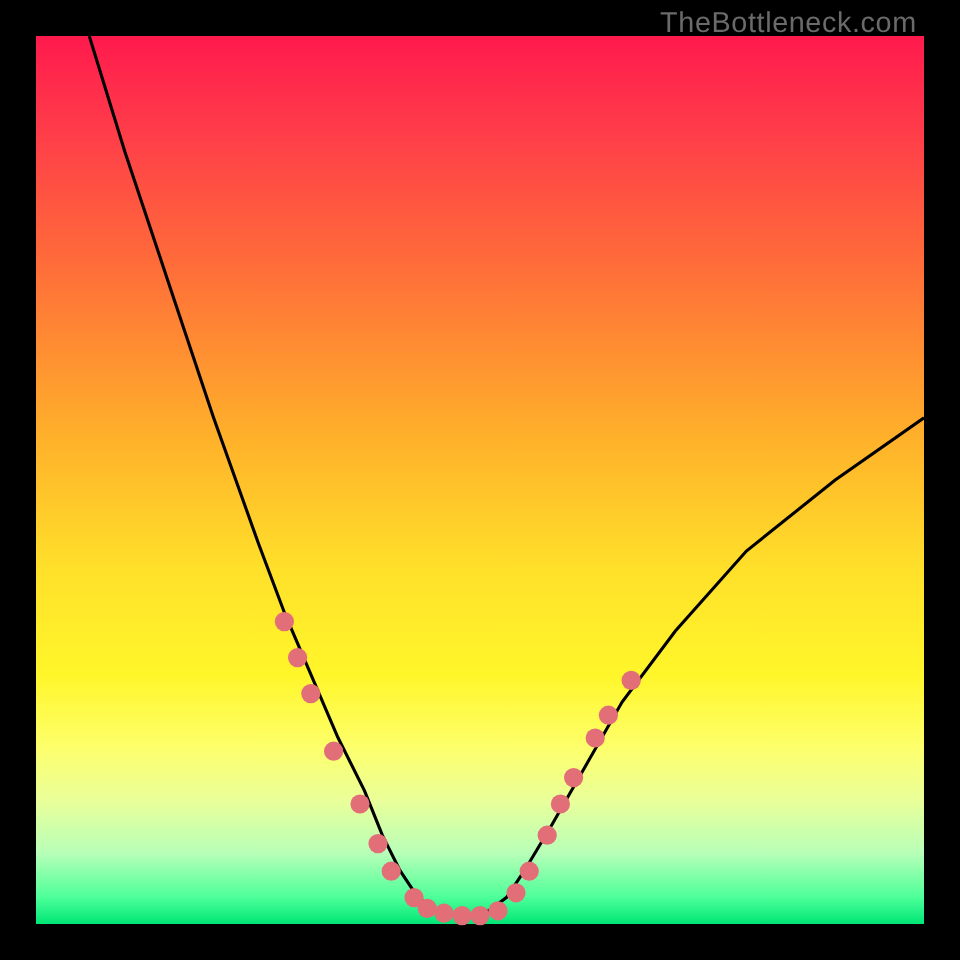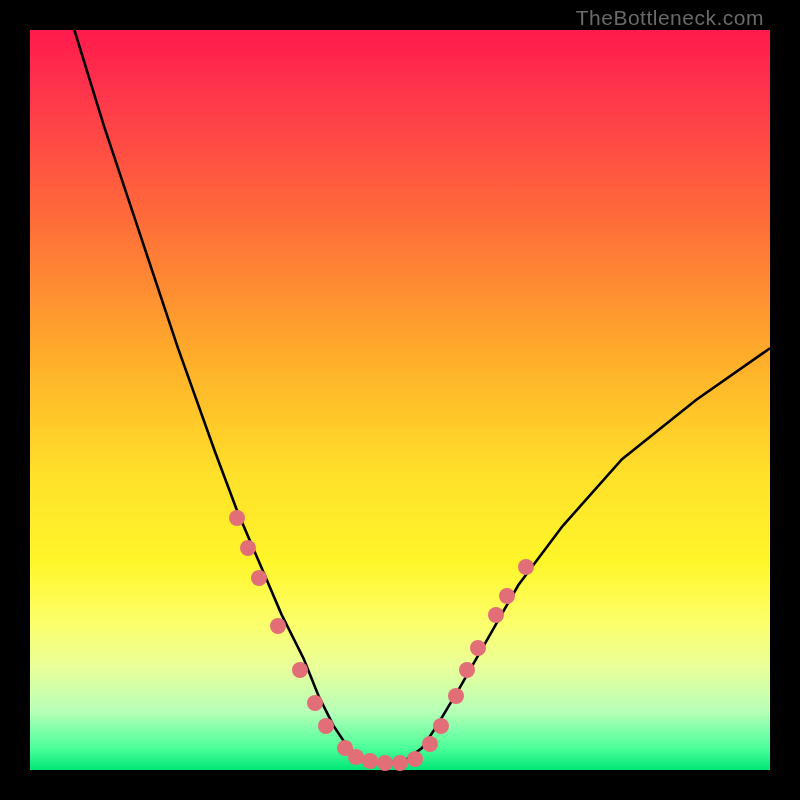--- a/index.html
+++ b/index.html
@@ -27,21 +27,21 @@
       #eaff99 86%,
       #b8ffb8 92%,
       #4dff99 97%,
       #00e676 100%);
   }
   .watermark {
     position: absolute;
     top: 6px;
     right: 36px;
     font-family: Arial, Helvetica, sans-serif;
-    font-size: 21px;
+    font-size: 24px;
     color: #6a6a6a;
     letter-spacing: 0.5px;
     font-weight: 500;
   }
   svg.curve {
     position: absolute;
     left: 0; top: 0;
     width: 100%; height: 100%;
   }
   .dot {

